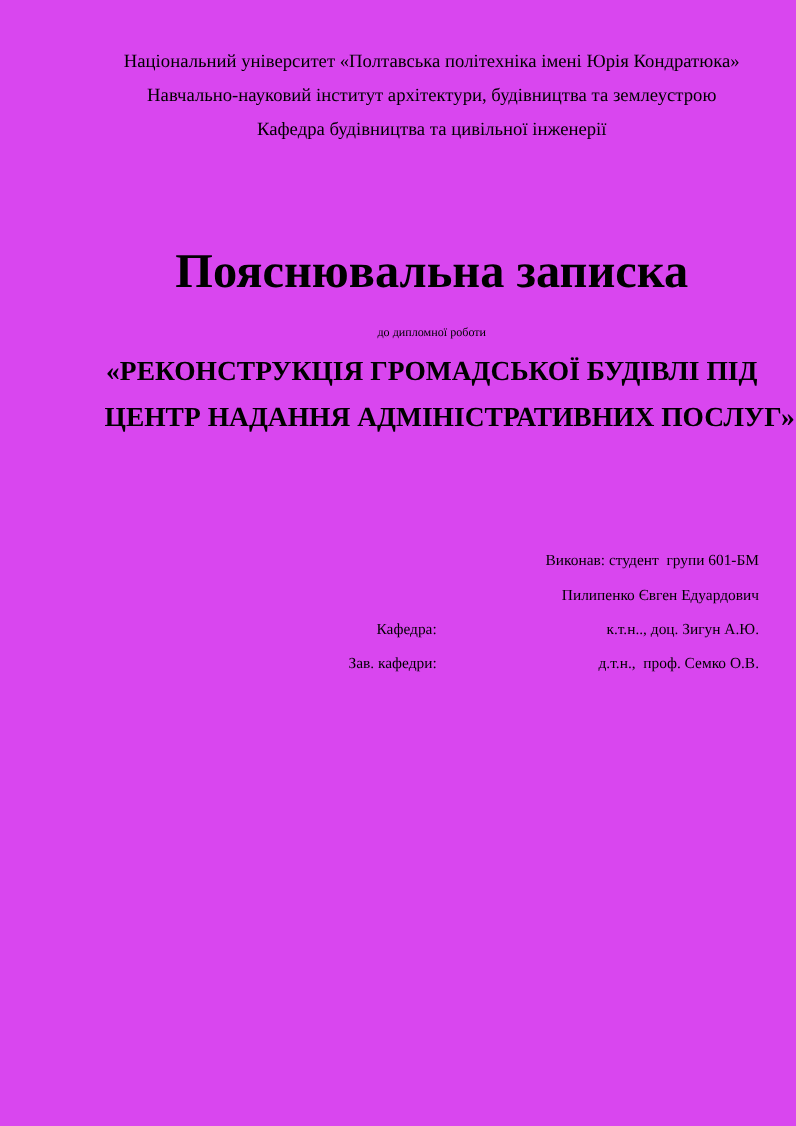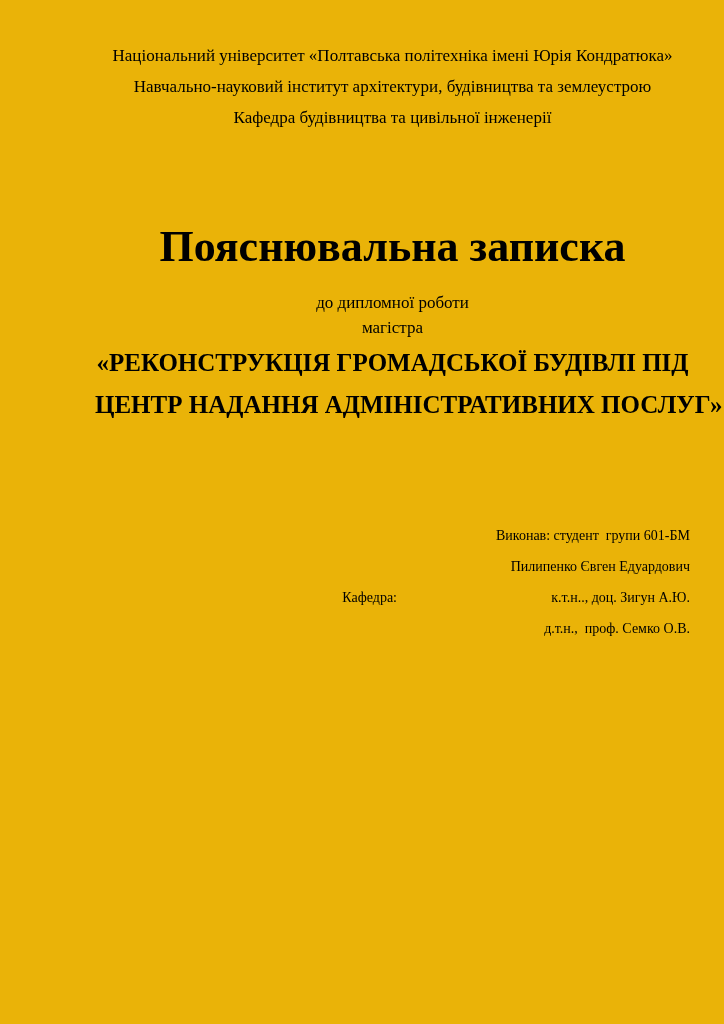--- a/index.html
+++ b/index.html
@@ -1,21 +1,21 @@
 <!DOCTYPE html>
 <html lang="uk"><head>
 <meta charset="utf-8">
 <style>
   html, body { margin: 0; padding: 0; background: #ffffff; }
   .page {
     position: relative;
     width: 724px;
     height: 1024px;
     margin: 0 auto;
-    background: #eab308;
+    background: #d946ef;
     color: #000000;
     font-family: "Liberation Serif", "DejaVu Serif", serif;
     padding: 40px 34px 0 95px;
     box-sizing: border-box;
     overflow: hidden;
   }
   .header-line {
     font-size: 17px;
     line-height: 31px;
     text-align: center;
@@ -24,21 +24,21 @@
   .main-title {
     font-size: 44px;
     line-height: 46px;
     font-weight: bold;
     text-align: center;
     white-space: nowrap;
     margin-top: 91px;
   }
   .subtitle-block { margin-top: 20px; }
   .subtitle-line {
-    font-size: 17px;
+    font-size: 11px;
     line-height: 25px;
     text-align: center;
     white-space: nowrap;
   }
   .thesis-title-block { margin-top: 2px; }
   .thesis-title-line {
     font-size: 25px;
     line-height: 42px;
     font-weight: bold;
     text-align: center;
@@ -81,34 +81,34 @@
   <div>
     <div class="header-line">Національний університет «Полтавська політехніка імені Юрія Кондратюка»</div>
     <div class="header-line">Навчально-науковий інститут архітектури, будівництва та землеустрою</div>
     <div class="header-line">Кафедра будівництва та цивільної інженерії</div>
   </div>
 
   <div class="main-title">Пояснювальна записка</div>
 
   <div class="subtitle-block">
     <div class="subtitle-line">до дипломної роботи</div>
-    <div class="subtitle-line">магістра</div>
   </div>
 
   <div class="thesis-title-block">
     <div class="thesis-title-line">«РЕКОНСТРУКЦІЯ ГРОМАДСЬКОЇ БУДІВЛІ ПІД</div>
     <div class="thesis-title-line">ЦЕНТР НАДАННЯ АДМІНІСТРАТИВНИХ ПОСЛУГ»</div>
   </div>
 
   <div class="credits-block">
     <div class="credits-line">Виконав: студент  групи 601-БМ</div>
     <div class="credits-line">Пилипенко Євген Едуардович</div>
     <div class="credits-row">
       <span class="credits-row-label">Кафедра:</span>
       <span class="credits-row-value">к.т.н.., доц. Зигун А.Ю.</span>
     </div>
     <div class="credits-row">
+      <span class="credits-row-label">Зав. кафедри:</span>
       <span class="credits-row-value">д.т.н.,  проф. Семко О.В.</span>
     </div>
   </div>
 
 
 </div>
 
 </body></html>

